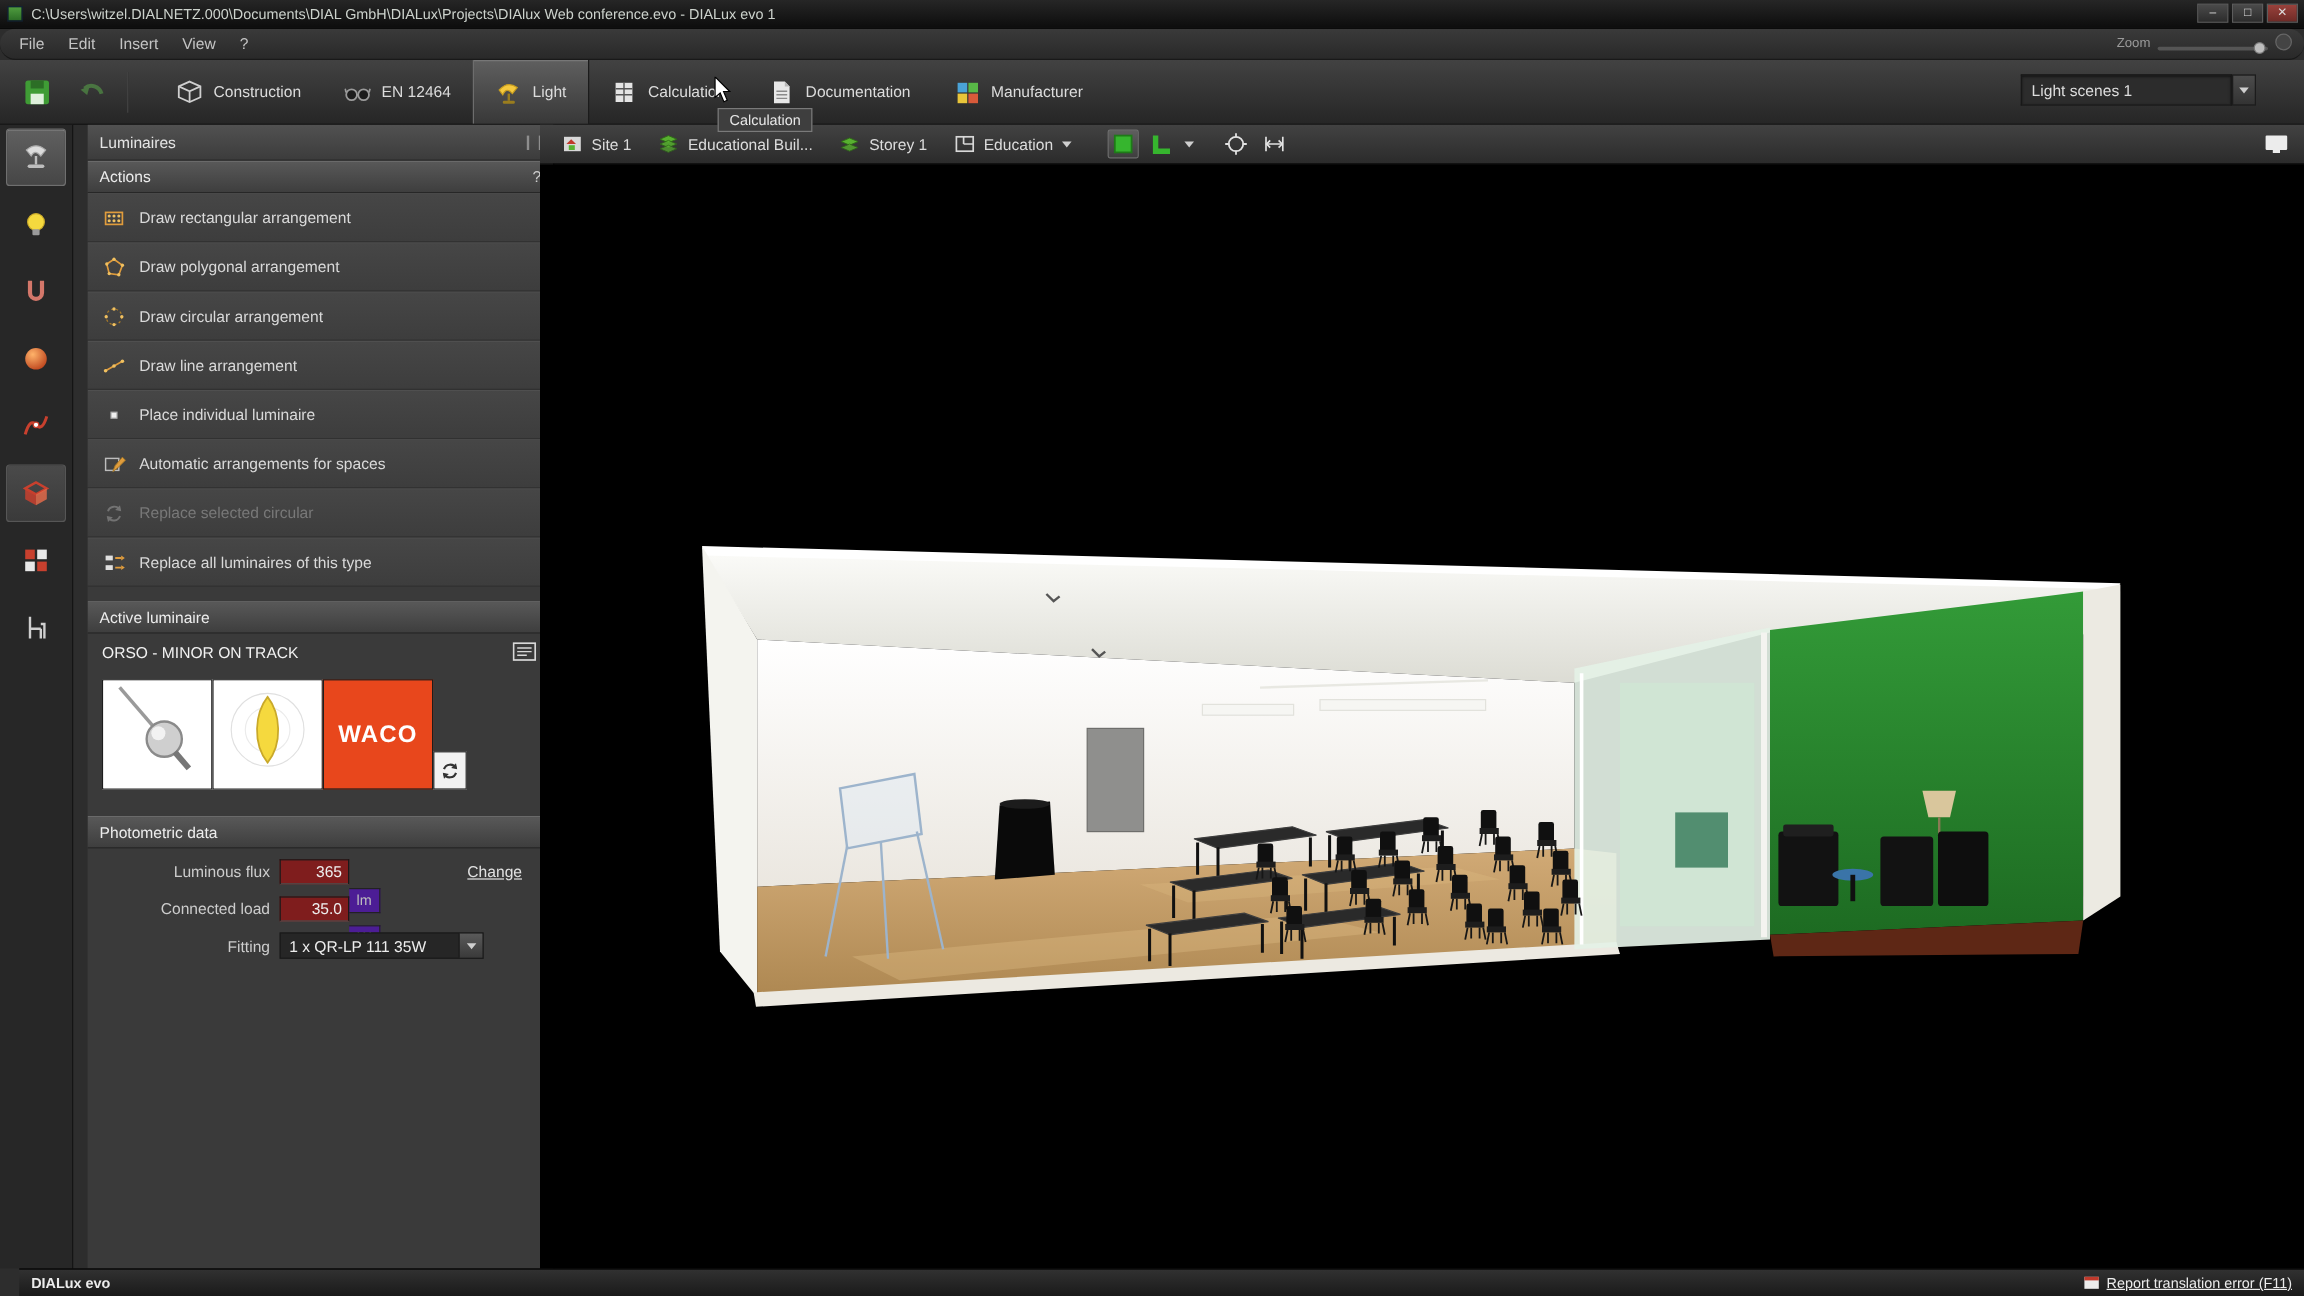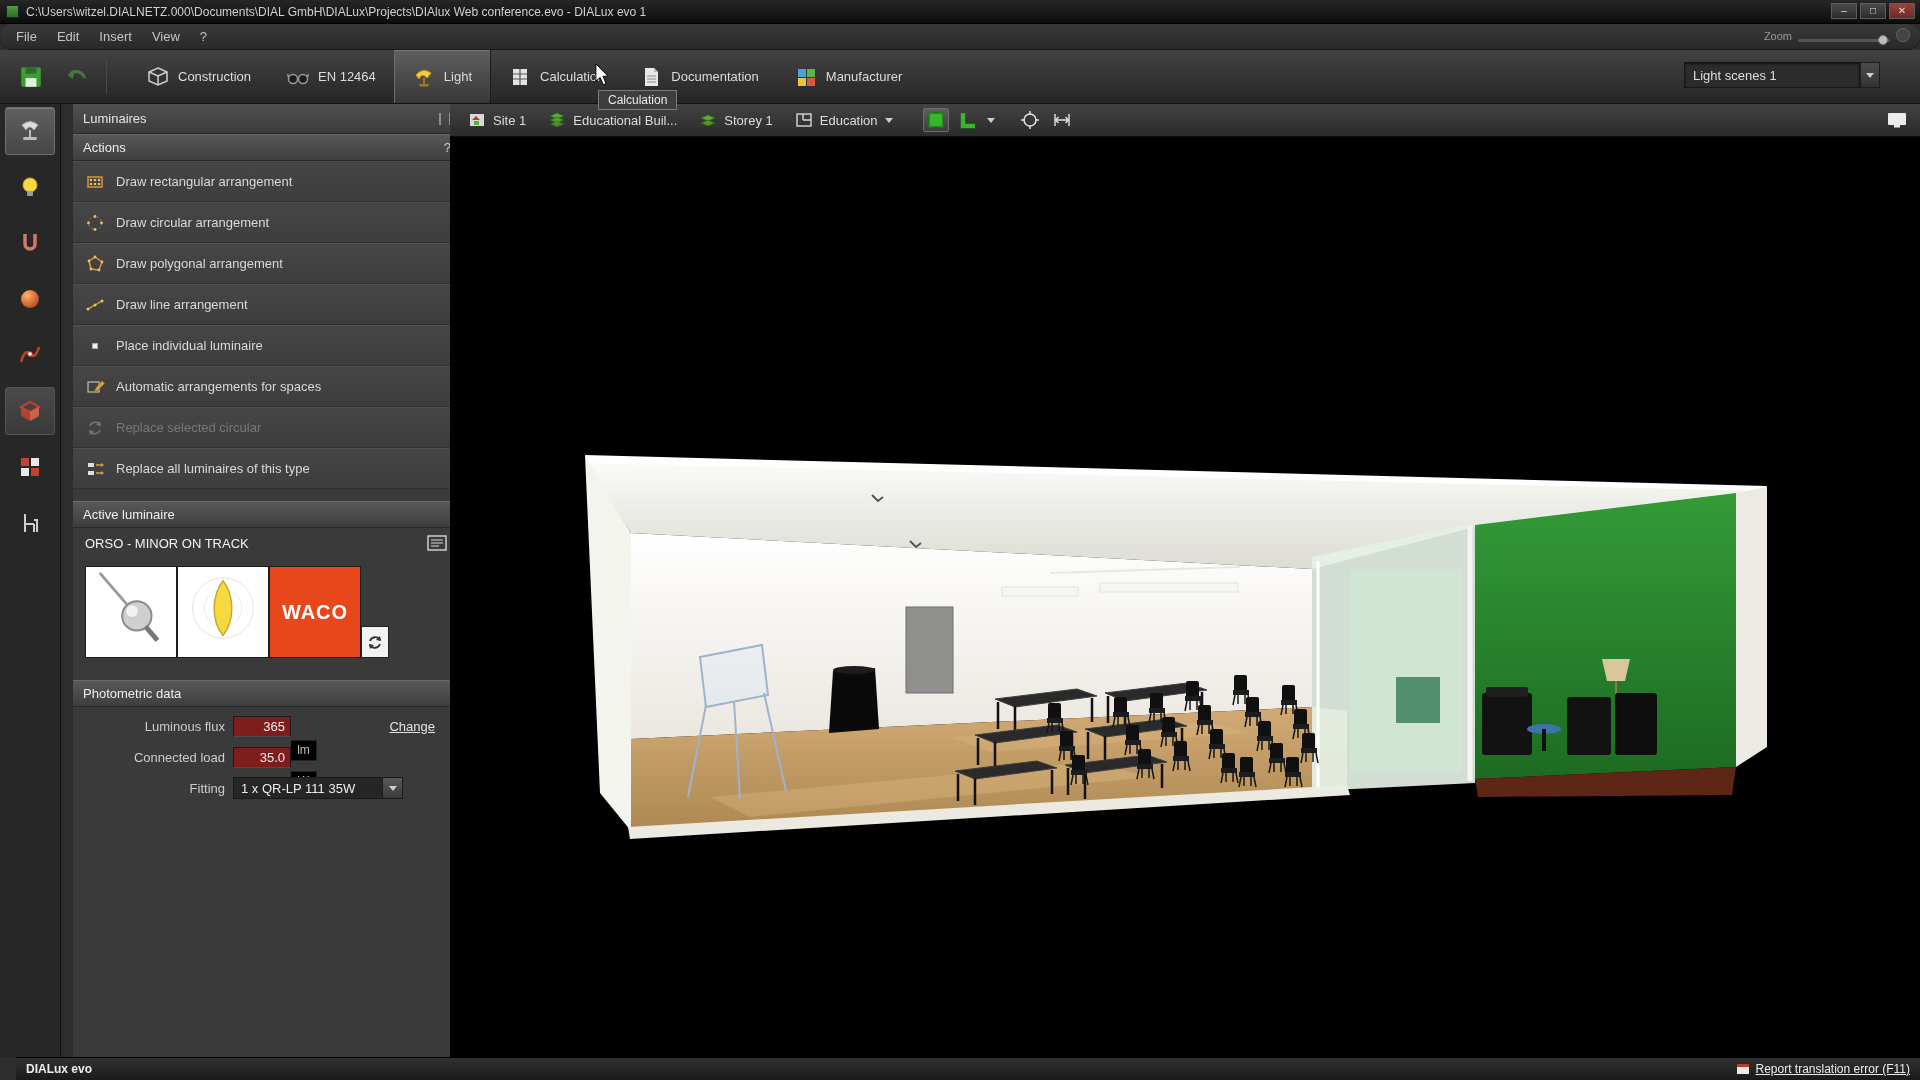--- a/index.html
+++ b/index.html
@@ -102,21 +102,21 @@
   .dims-text { color:#d2d2d2; font-size:13px; }
   .select-btn { margin-left:auto; width:124px; height:25px;
     background:linear-gradient(#646464,#424242); border:1px solid #272727;
     box-shadow:inset 0 1px 0 #7a7a7a; color:#ececec; font-size:13px; display:flex;
     align-items:center; justify-content:center; gap:26px; }
   .ph-row { display:flex; align-items:center; margin:7px 12px 0 0; height:24px; }
   .ph-label { width:160px; text-align:right; color:#cccccc; font-size:13px; padding-right:8px; }
   .ph-input { width:58px; height:21px; background:#7f1d1d; border:1px solid #191919;
     border-bottom-color:#4d4d4d; color:#ededed; font-size:13px; text-align:right;
     padding:0 5px; font-family:"Liberation Sans", sans-serif; }
-  .ph-unit { width:26px; height:21px; background:#000000; border:1px solid #222;
+  .ph-unit { width:26px; height:21px; background:#4c1d95; border:1px solid #222;
     border-left:none; color:#bdbdbd; font-size:12px; display:flex; align-items:center;
     justify-content:center;margin-top:48px; }
   .change-link { margin-left:auto; margin-right:14px; color:#e2e2e2; font-size:13px;
     text-decoration:underline; }
   .fit-select { width:170px; height:22px; background:#262626; border:1px solid #191919;
     color:#ededed; font-size:13px; display:flex; align-items:center; padding-left:7px; }
   .fit-chevron { margin-left:auto; width:20px; height:20px;
     background:linear-gradient(#5a5a5a,#3a3a3a); border-left:1px solid #1c1c1c;
     display:flex; align-items:center; justify-content:center; }
 
@@ -335,42 +335,42 @@
             <circle cx="14" cy="8" r="1.3"></circle>
         <circle cx="6" cy="12" r="1.3"></circle>
             <circle cx="10" cy="12" r="1.3"></circle>
             <circle cx="14" cy="12" r="1.3"></circle>
           </g>
       </svg>
       <span>Draw rectangular arrangement</span>
     </div>
     <div class="action-row">
       <svg width="20" height="20" viewBox="0 0 20 20">
-        <circle cx="10" cy="10" r="6.5" fill="none" stroke="#a87a28" stroke-width="1" stroke-dasharray="2 2"></circle>
-        <g fill="#f0c060">
-            <circle cx="10" cy="3.5" r="1.4"></circle>
-            <circle cx="16.5" cy="10" r="1.4"></circle>
-            <circle cx="10" cy="16.5" r="1.4"></circle>
-        <circle cx="3.5" cy="10" r="1.4"></circle>
-          </g>
-      </svg>
-      <span>Draw circular arrangement</span>
-    </div>
-    <div class="action-row">
-      <svg width="20" height="20" viewBox="0 0 20 20">
         <polygon points="4,7 10,3 17,8 14,16 6,15" fill="none" stroke="#e09c3c" stroke-width="1.4"></polygon>
         <g fill="#f0c060">
             <circle cx="4" cy="7" r="1.4"></circle>
             <circle cx="10" cy="3" r="1.4"></circle>
             <circle cx="17" cy="8" r="1.4"></circle>
         <circle cx="14" cy="16" r="1.4"></circle>
             <circle cx="6" cy="15" r="1.4"></circle>
           </g>
       </svg>
       <span>Draw polygonal arrangement</span>
+    </div>
+    <div class="action-row">
+      <svg width="20" height="20" viewBox="0 0 20 20">
+        <circle cx="10" cy="10" r="6.5" fill="none" stroke="#a87a28" stroke-width="1" stroke-dasharray="2 2"></circle>
+        <g fill="#f0c060">
+            <circle cx="10" cy="3.5" r="1.4"></circle>
+            <circle cx="16.5" cy="10" r="1.4"></circle>
+            <circle cx="10" cy="16.5" r="1.4"></circle>
+        <circle cx="3.5" cy="10" r="1.4"></circle>
+          </g>
+      </svg>
+      <span>Draw circular arrangement</span>
     </div>
     <div class="action-row">
       <svg width="20" height="20" viewBox="0 0 20 20">
         <line x1="3" y1="14" x2="17" y2="6" stroke="#e09c3c" stroke-width="1.4"></line>
         <g fill="#f0c060">
             <circle cx="3" cy="14" r="1.5"></circle>
             <circle cx="10" cy="10" r="1.5"></circle>
             <circle cx="17" cy="6" r="1.5"></circle>
           </g>
       </svg>

